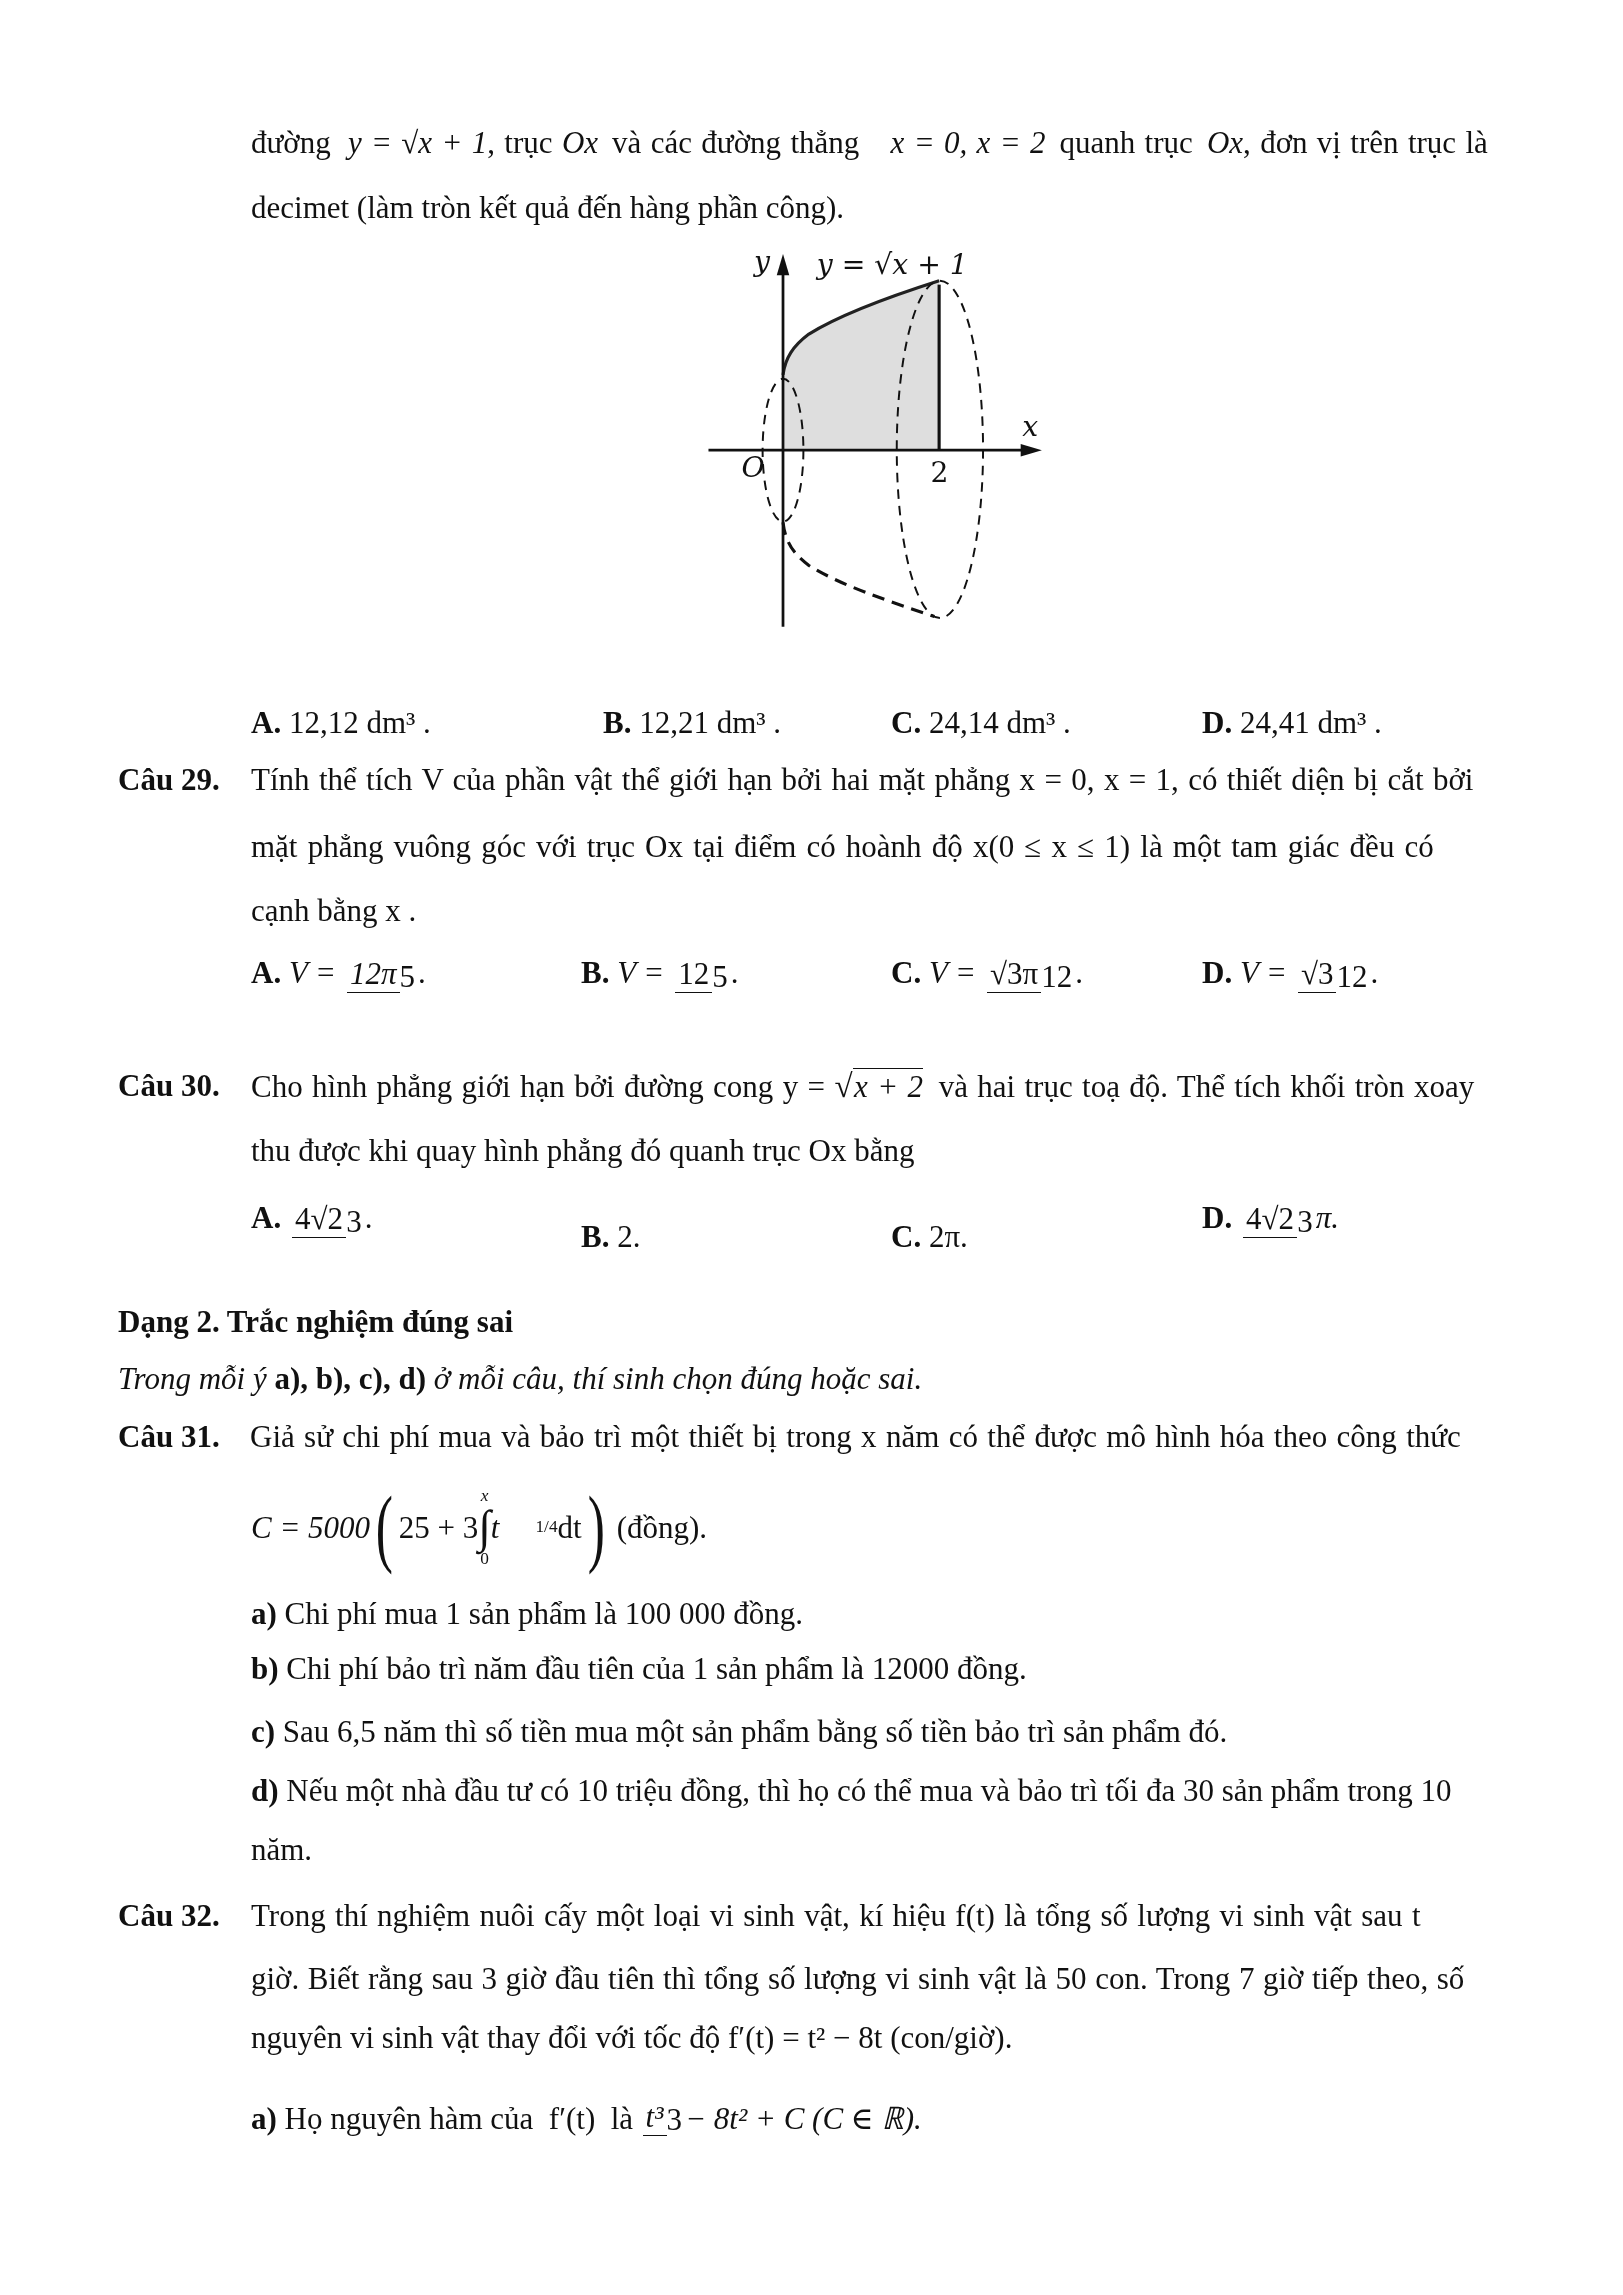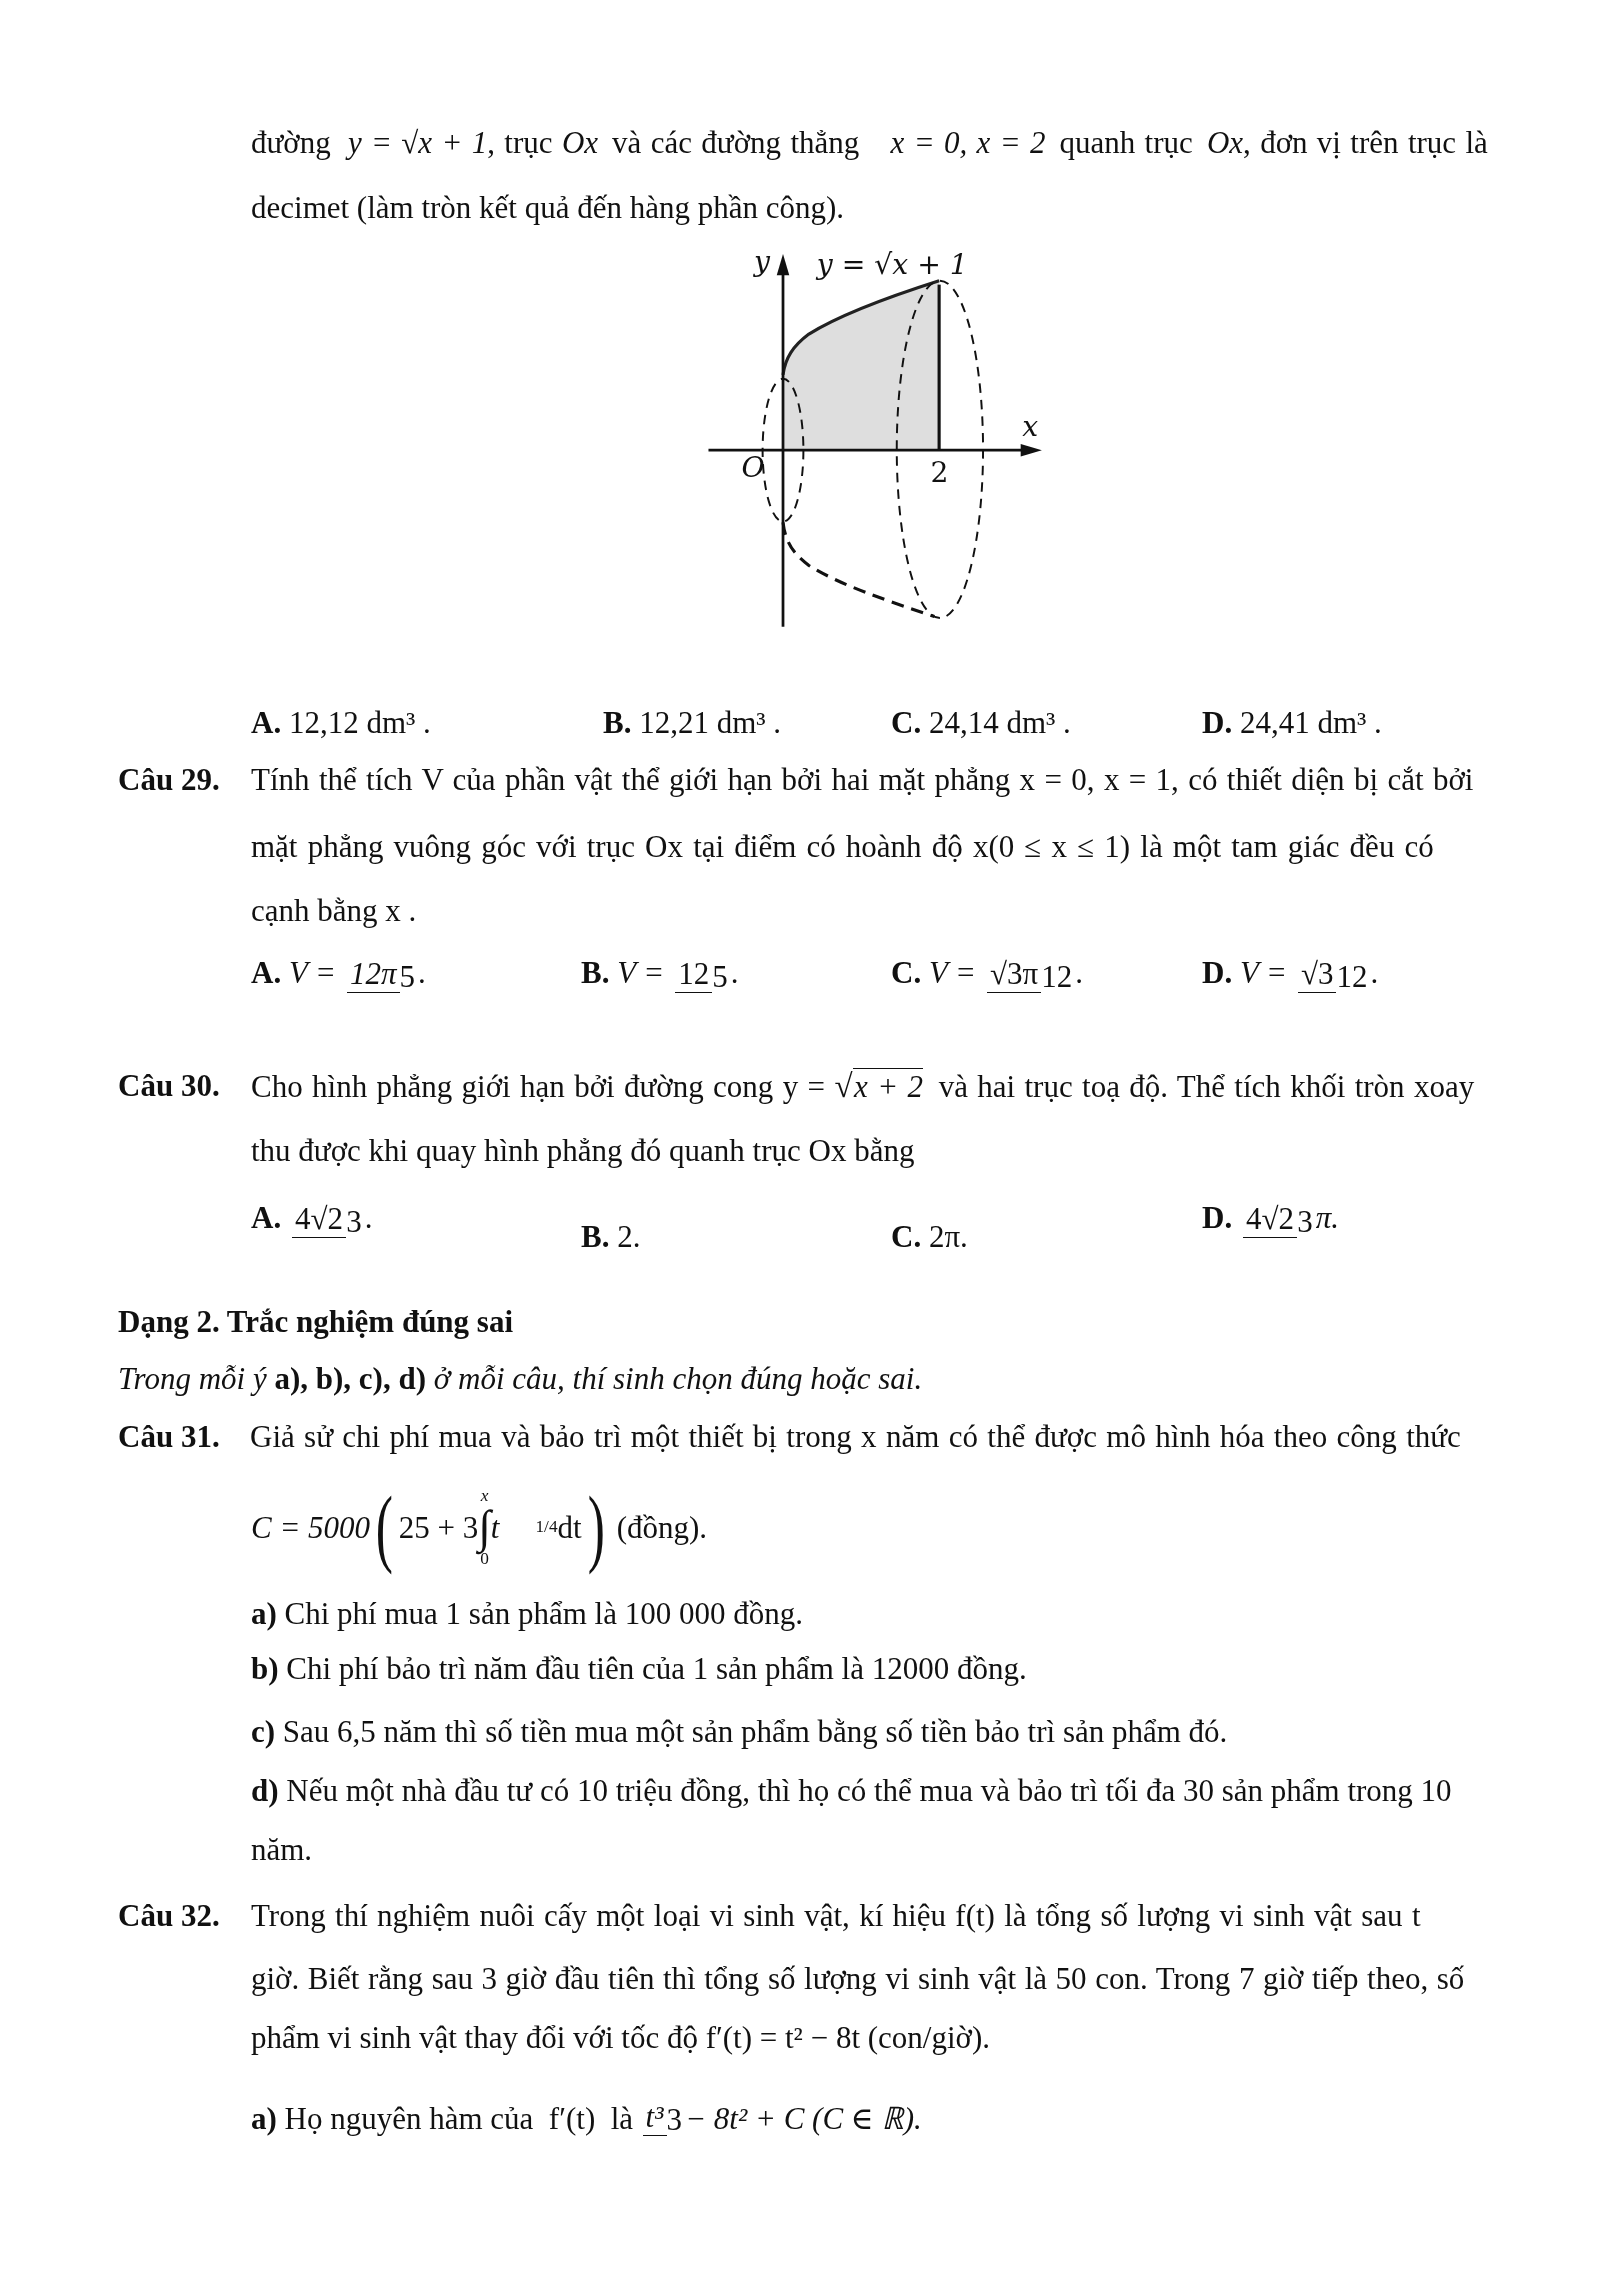--- a/index.html
+++ b/index.html
@@ -173,21 +173,21 @@
   <div class="ln" style="left:251px; top:1598px;"><span class="b">a)</span><span> Chi phí mua 1 sản phẩm là 100 000 đồng.</span></div>
   <div class="ln" style="left:251px; top:1653px;"><span class="b">b)</span><span> Chi phí bảo trì năm đầu tiên của 1 sản phẩm là 12000  đồng.</span></div>
   <div class="ln" style="left:251px; top:1716px;"><span class="b">c)</span><span> Sau 6,5 năm thì số tiền mua một sản phẩm bằng số tiền bảo trì sản phẩm đó.</span></div>
   <div class="ln" style="left:251px; top:1775px;"><span class="b">d)</span><span> Nếu một nhà đầu tư có 10 triệu đồng, thì họ có thể mua và bảo trì tối đa 30 sản phẩm trong 10</span></div>
   <div class="ln" style="left:251px; top:1834px;">năm.</div>
 </div>
 
 <div class="qlabel" style="top:1900px;">Câu 32.</div>
 <div class="ln" style="left:251px; top:1900px; word-spacing:1.6px;">Trong thí nghiệm nuôi cấy một loại vi sinh vật, kí hiệu  f(t)  là tổng số lượng vi sinh vật sau  t</div>
 <div class="ln" style="left:251px; top:1963px; word-spacing:0.8px;">giờ. Biết rằng sau 3 giờ đầu tiên thì tổng số lượng vi sinh vật là 50 con. Trong 7 giờ tiếp theo, số</div>
-<div class="ln" style="left:251px; top:2022px;">phẩm vi sinh vật thay đổi với tốc độ  f′(t) = t² − 8t  (con/giờ).</div>
+<div class="ln" style="left:251px; top:2022px;">nguyên vi sinh vật thay đổi với tốc độ  f′(t) = t² − 8t  (con/giờ).</div>
 
 <div class="ln" style="left:251px; top:2101px; display:flex; align-items:center;">
   <span class="b">a)</span>
   <span style="white-space:pre;"> Họ nguyên hàm của  f′(t)  là</span>
   <span class="frac" style="margin-left:9.4px;">
       <span class="num i">t³</span>
       <span class="den">3</span>
     </span>
   <span class="i">− 8t² + C  (C ∈ ℝ).</span>
 </div>

